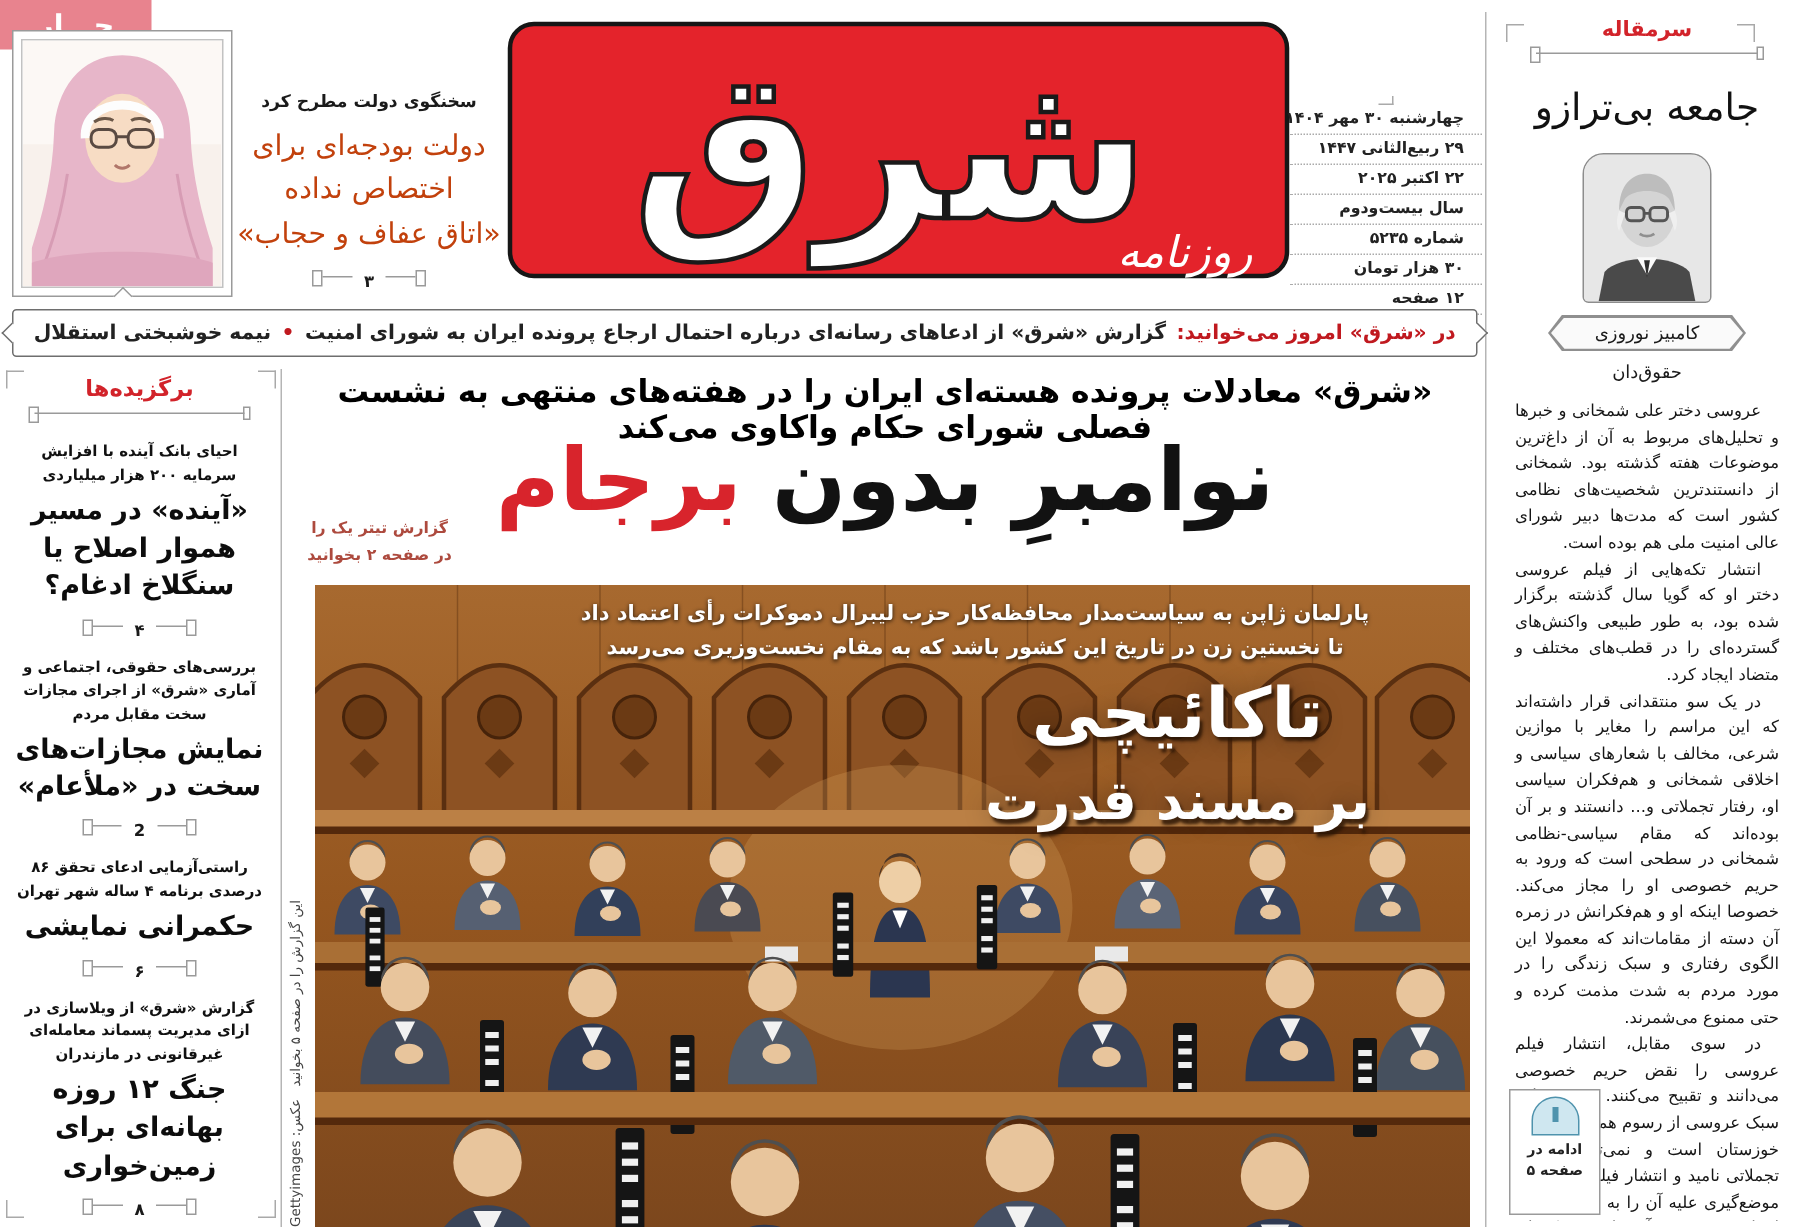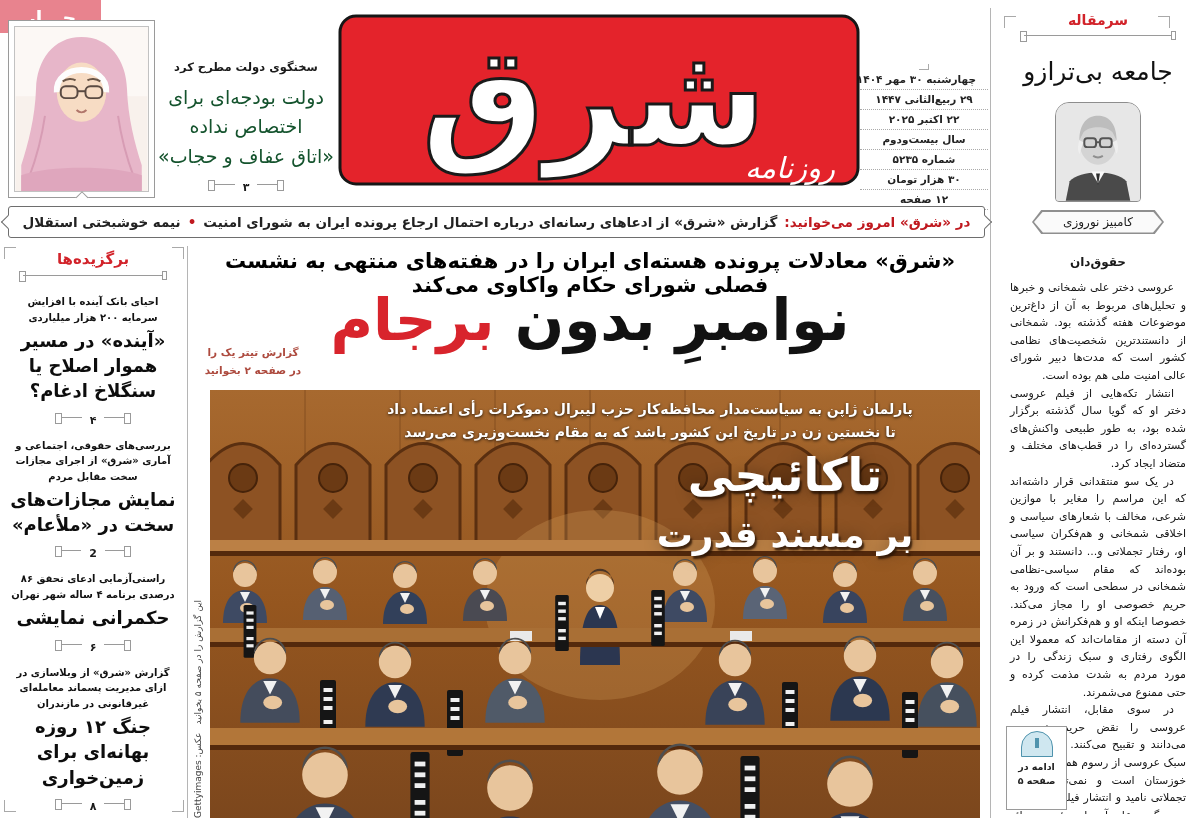--- a/index.html
+++ b/index.html
@@ -26,39 +26,39 @@
 
   .deco-rule { position:relative; height:10px; margin:3px 10px 0; }
   .deco-rule::before { content:""; position:absolute; left:4px; right:4px; top:4px; border-top:1px solid #9a9a9a; }
   .deco-rule::after { content:""; position:absolute; left:0; top:0; width:5px; height:9px; border:1px solid #9a9a9a; }
   .deco-rule span.e { position:absolute; right:0; top:0; width:5px; height:9px; border:1px solid #9a9a9a; display:block; }
 
   
   .logo-svg { position:absolute; left:332px; top:2px; width:540px; height:196px; overflow:visible; }
 
   .dateline { position:absolute; left:860px; top:64px; width:128px; }
-  .dateline .row { font-size:10.5px; font-weight:bold; color:#222; text-align:center;
+  .dateline .row { font-size:10.5px; font-weight:bold; color:#222; 
       padding:3px 12px 4px; border-bottom:1px dotted #aaa; white-space:nowrap; }
   .dateline .row:last-child { border-bottom:none; }
   .dl-hook { width:10px; height:6px; margin:0 auto; border-bottom:1px solid #aaa; border-right:1px solid #aaa; }
   .dl-hook.b { border-bottom:none; border-top:1px solid #aaa; }
 
   
   .ad-banner { position:absolute; left:0; top:0; width:101px; height:33px; background:#e8838e;
       color:#fff; font-weight:bold; font-size:19px; display:flex; align-items:center; justify-content:center; }
   .portrait { position:absolute; left:8px; top:20px; width:147px; height:178px; background:#fff;
       border:1px solid #9a9a9a; padding:5px; }
   .portrait .inner { width:100%; height:100%; border:1px solid #c2c2c2; overflow:hidden; }
   .portrait svg { display:block; width:100%; height:100%; }
   .frame-tri { position:absolute; left:50%; bottom:-5px; width:9px; height:9px; background:#fff;
       border-top:1px solid #9a9a9a; border-left:1px solid #9a9a9a; transform:translateX(-50%) rotate(45deg); }
 
   .tl-story { position:absolute; left:156px; top:60px; width:180px; text-align:center; }
   .tl-kicker { font-size:11.5px; font-weight:bold; }
-  .tl-headline { margin-top:9px; font-size:19px; line-height:1.55; color:#14532d; }
+  .tl-headline { margin-top:9px; font-size:19px; line-height:1.55; color:#c2410c; }
 
   
   .ticker { position:absolute; left:8px; top:206px; width:977px; height:32px; border:1px solid #6e6e6e;
       border-radius:3px; display:flex; align-items:center; justify-content:center; gap:7px;
       font-size:13.5px; background:#fff; }
   .tick-end { position:absolute; top:50%; width:10px; height:10px; border-top:1px solid #6e6e6e;
       border-left:1px solid #6e6e6e; background:#fff; }
   .tick-end.l { left:-6px; transform:translateY(-50%) rotate(-45deg); }
   .tick-end.r { right:-6px; transform:translateY(-50%) rotate(135deg); }
   .ticker .lbl { color:#c0191f; font-weight:bold; }
@@ -102,21 +102,21 @@
   .edit-headline { margin-top:16px; font-size:25px; text-align:center; color:#111; }
   .author-photo { width:86px; height:100px; margin:16px auto 0; border:1px solid #8d8d8d;
       border-radius:14px 14px 4px 4px; overflow:hidden; background:#e9e9e9; }
   .author-photo svg { display:block; width:100%; height:100%; }
   .badge-o { width:132px; height:24px; margin:8px auto 0; background:#8f8f8f;
       clip-path:polygon(0 50%,7% 0,93% 0,100% 50%,93% 100%,7% 100%);
       display:flex; align-items:center; justify-content:center; }
   .badge-i { width:128px; height:21px; background:#fafafa;
       clip-path:polygon(0 50%,7% 0,93% 0,100% 50%,93% 100%,7% 100%);
       display:flex; align-items:center; justify-content:center; font-size:12px; font-weight:normal; }
-  .author-title { text-align:center; font-size:12px; font-weight:bold; margin-top:21px; }
+  .author-title { text-align:center; font-size:12px; font-weight:normal; margin-top:7px; }
   .edit-body { margin-top:10px; font-size:11px; line-height:1.6; text-align:justify; color:#151515; }
   .edit-body p { text-indent:12px; }
   .continue-box { position:absolute; left:4px; bottom:4px; width:61px; height:84px; background:#fff;
       border:1px solid #9a9a9a; z-index:3; padding:4px 2px 2px; text-align:center; }
   .arch-icon { width:32px; height:26px; margin:0 auto; background:#cfe7f0; border:1px solid #4f93ad;
       border-radius:16px 16px 0 0; position:relative; }
   .arch-icon::after { content:""; position:absolute; left:50%; top:6px; width:4px; height:10px;
       background:#4f93ad; transform:translateX(-50%); }
   .continue-box .ct { margin-top:3px; font-size:9.5px; font-weight:bold; line-height:1.45; color:#222; }
 </style>

